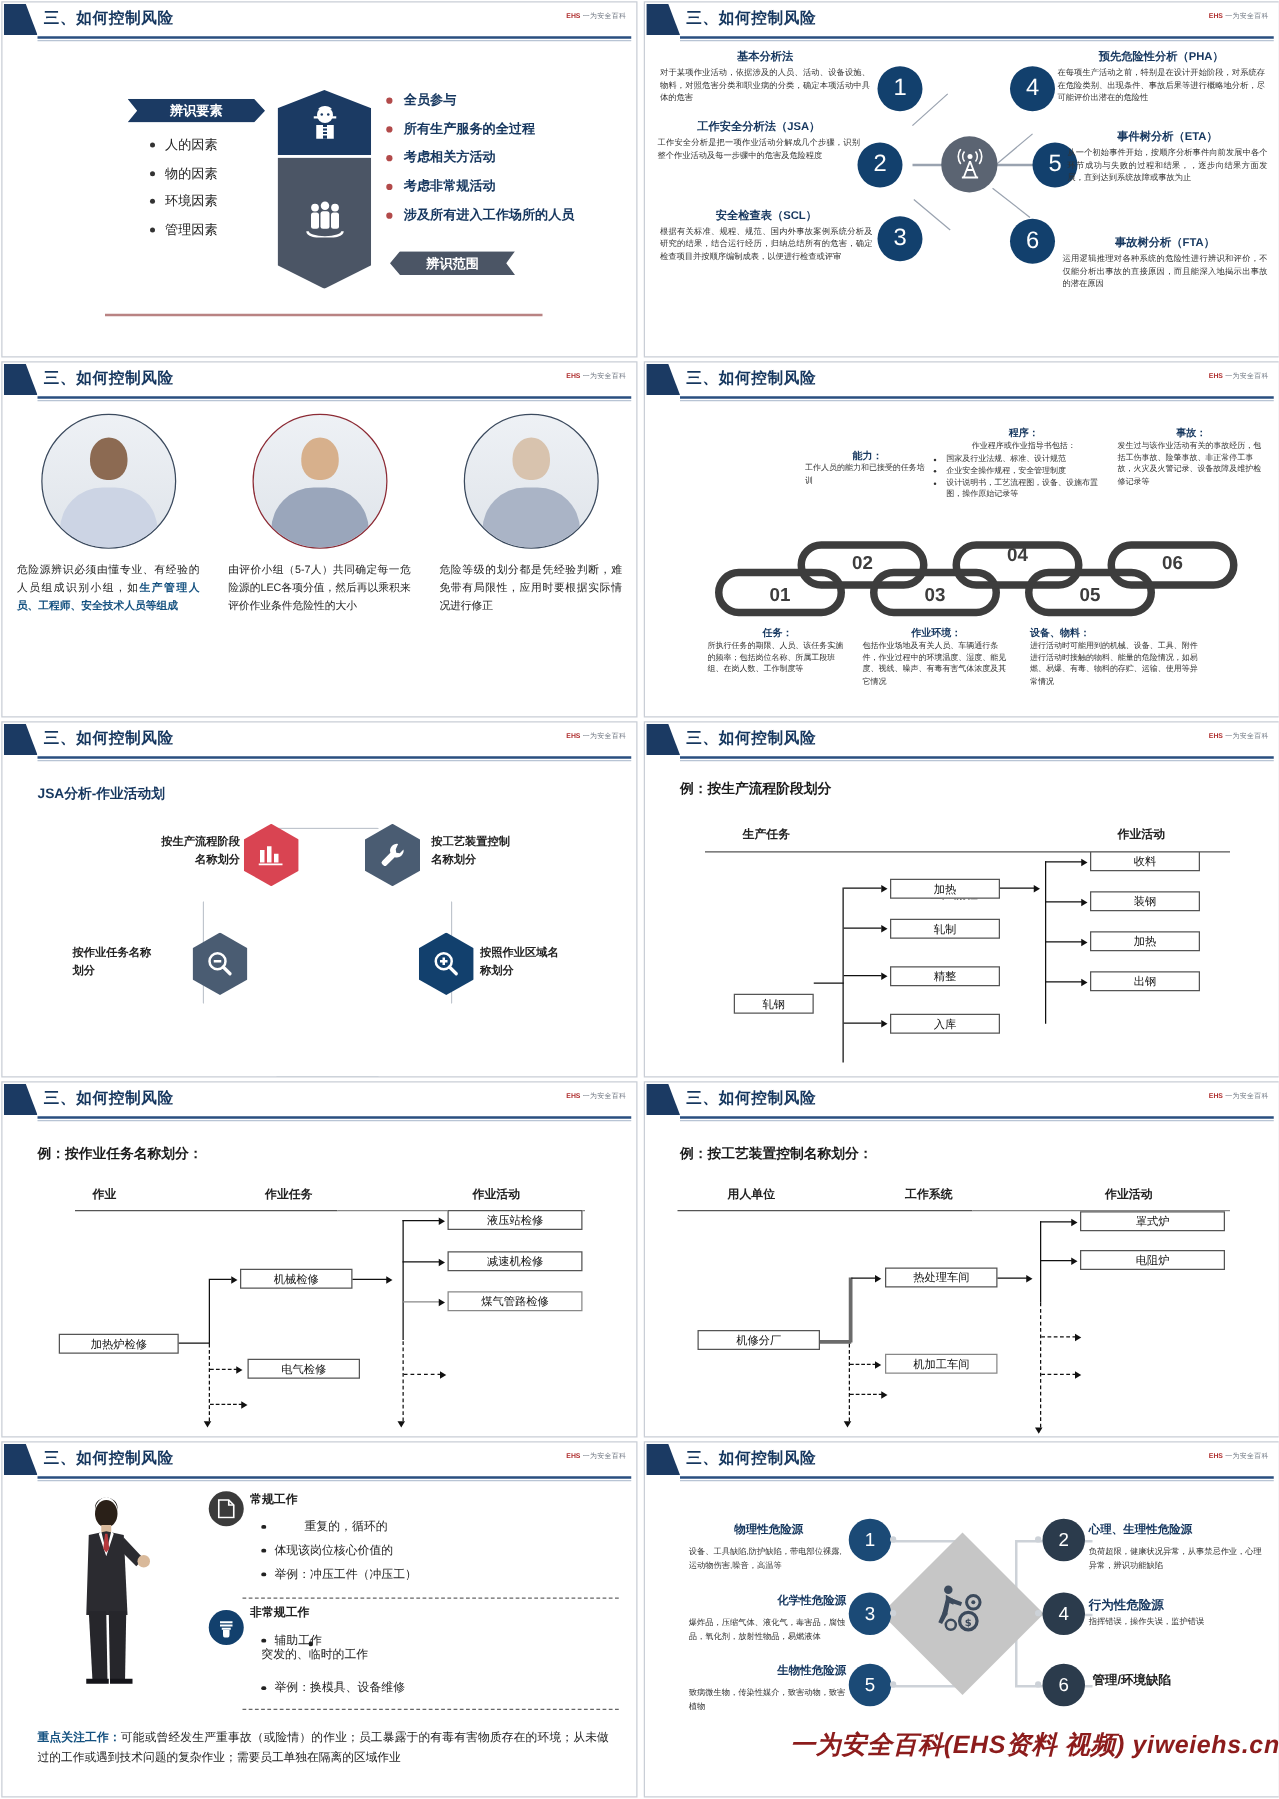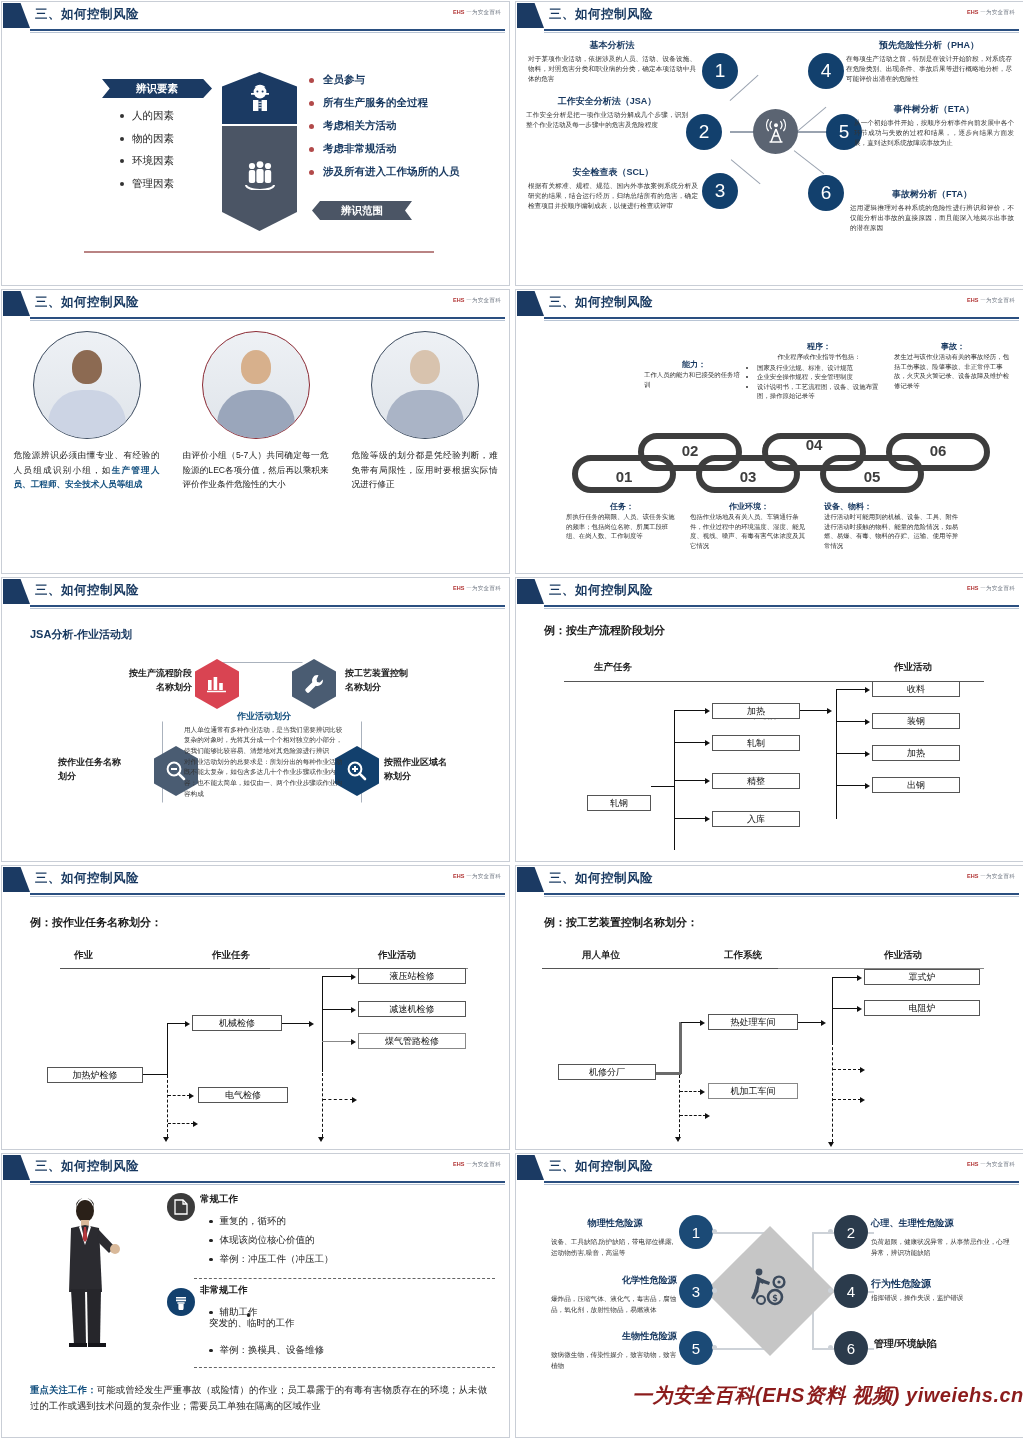--- a/index.html
+++ b/index.html
@@ -447,25 +447,20 @@
 
       <div class="s5-lbl" style="left:104px;top:58px;width:86px;text-align:right;white-space:pre-line;">按生产流程阶段
 名称划分</div>
       <div class="s5-lbl" style="left:343px;top:58px;width:100px;white-space:pre-line;">按工艺装置控制
 名称划分</div>
       <div class="s5-lbl" style="left:56px;top:147px;width:94px;white-space:pre-line;">按作业任务名称
 划分</div>
       <div class="s5-lbl" style="left:382px;top:147px;width:96px;white-space:pre-line;">按照作业区域名
 称划分</div>
 
-      <div class="s5-body">
-        <div class="t">作业活动划分</div>
-        <div style="white-space:pre-line">用人单位通常有多种作业活动，是当我们需要辨识比较复杂的对象时，先将其分成一个个相对独立的小部分，使我们能够比较容易、清楚地对其危险源进行辨识
-对作业活动划分的总要求是：所划分出的每种作业活动既不能太复杂，如包含多达几十个作业步骤或作业内容；也不能太简单，如仅由一、两个作业步骤或作业内容构成</div>
-      </div>
     </div>
   </div>
 
   <div class="slide">
     <div class="hdr">
       <div class="hdr-tri"></div>
       <div class="hdr-title">三、如何控制风险</div>
       <div class="hdr-rule"></div>
       <div class="hdr-rule2"></div>
       <div class="hdr-logo"><b>EHS</b> <span>一为安全百科</span></div>
@@ -643,21 +638,21 @@
           <path d="M31 146 h18 v5 h-18z" fill="#15151a"></path>
         </svg>
       </div>
       <div class="s9-ico" style="left:165px;top:8px;background:#3b3b3b;">
         <svg width="14" height="16" viewBox="0 0 14 16">
             <path d="M1 1h8l4 4v10H1z" fill="none" stroke="#fff" stroke-width="1.3"></path>
             <path d="M9 1v4h4" fill="none" stroke="#fff" stroke-width="1.3"></path>
           </svg>
       </div>
       <div class="s9-h" style="left:198px;top:8px;">常规工作</div>
-      <div class="s9-li" style="left:207px;top:30px;">
+      <div class="s9-li" style="left:207px;top:30px;gap:24px;">
           <span class="dot"></span>
           <span>重复的，循环的</span>
         </div>
       <div class="s9-li" style="left:207px;top:49px;">
           <span class="dot"></span>
           <span>体现该岗位核心价值的</span>
         </div>
       <div class="s9-li" style="left:207px;top:68px;">
           <span class="dot"></span>
           <span>举例：冲压工件（冲压工）</span>

